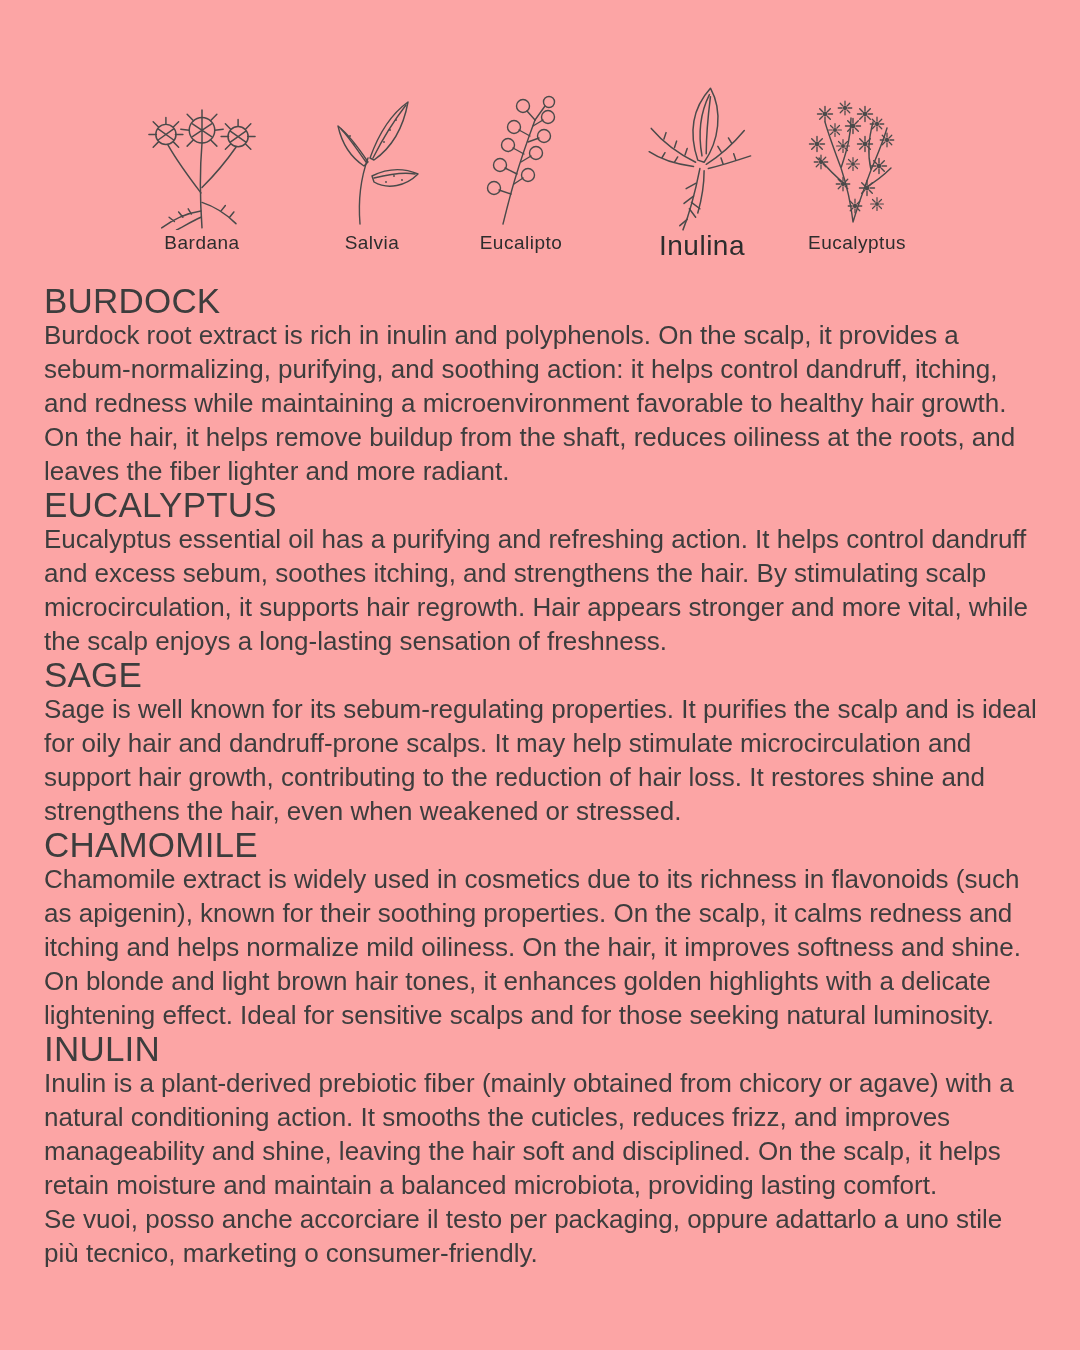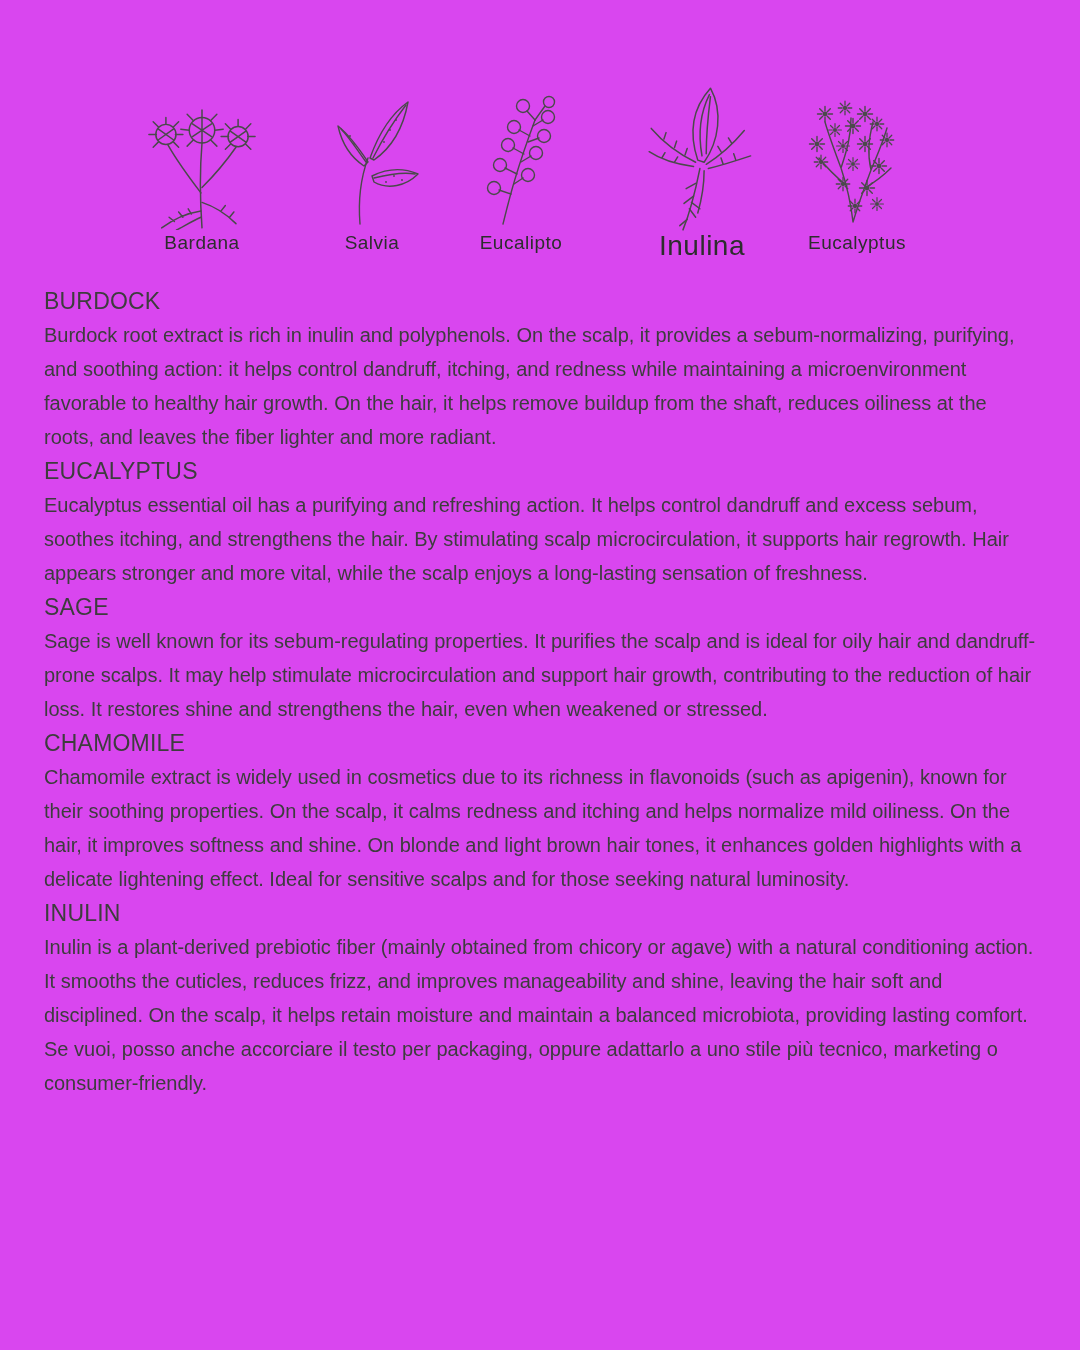--- a/index.html
+++ b/index.html
@@ -4,21 +4,21 @@
 <style>
   * { margin: 0; padding: 0; box-sizing: border-box; }
   html, body { background: #ffffff; }
   body {
     width: 1080px; height: 1350px;
     font-family: "Liberation Sans", sans-serif;
     color: #3d3d3d;
     position: relative;
     overflow: hidden;
   }
-  .page { position: absolute; inset: 0; background: #d946ef; }
+  .page { position: absolute; inset: 0; background: #fca5a5; }
 
   
   .botanicals { position: absolute; top: 0; left: 0; width: 1080px; height: 270px; }
   .botanical { position: absolute; width: 170px; text-align: center; }
   .botanical svg { display: block; margin: 0 auto; stroke: #4a4a4a; fill: none; stroke-width: 1.4; stroke-linecap: round; stroke-linejoin: round; }
   .botanical .bot-label {
     display: block; margin-top: 2px;
     font-size: 19px; letter-spacing: 0.5px; color: #2d2d2d;
   }
   .b0 { left: 117px; top: 92px; }
@@ -27,25 +27,25 @@
   .b3 { left: 617px; top: 84px; }
   .b4 { left: 772px; top: 92px; }
   .b3 .bot-label { font-size: 28px; margin-top: -2px; }
   .dotfill { fill: #4a4a4a; stroke: none; }
 
   
   .content {
     position: absolute; left: 44px; top: 284px; width: 994px;
   }
   .section h2 {
-    font-size: 23px; font-weight: 400; line-height: 34px; color: #3d3d3d;
+    font-size: 35px; font-weight: 400; line-height: 34px; color: #3d3d3d;
     letter-spacing: 0.2px;
   }
   .section p, .closing {
-    font-size: 20px; font-weight: 400; line-height: 34px; color: #3d3d3d;
+    font-size: 26px; font-weight: 400; line-height: 34px; color: #3d3d3d;
   }
 </style>
 </head>
 <body>
 
 <div class="page">
 
   <div class="botanicals">
 
     <figure class="botanical b0">

